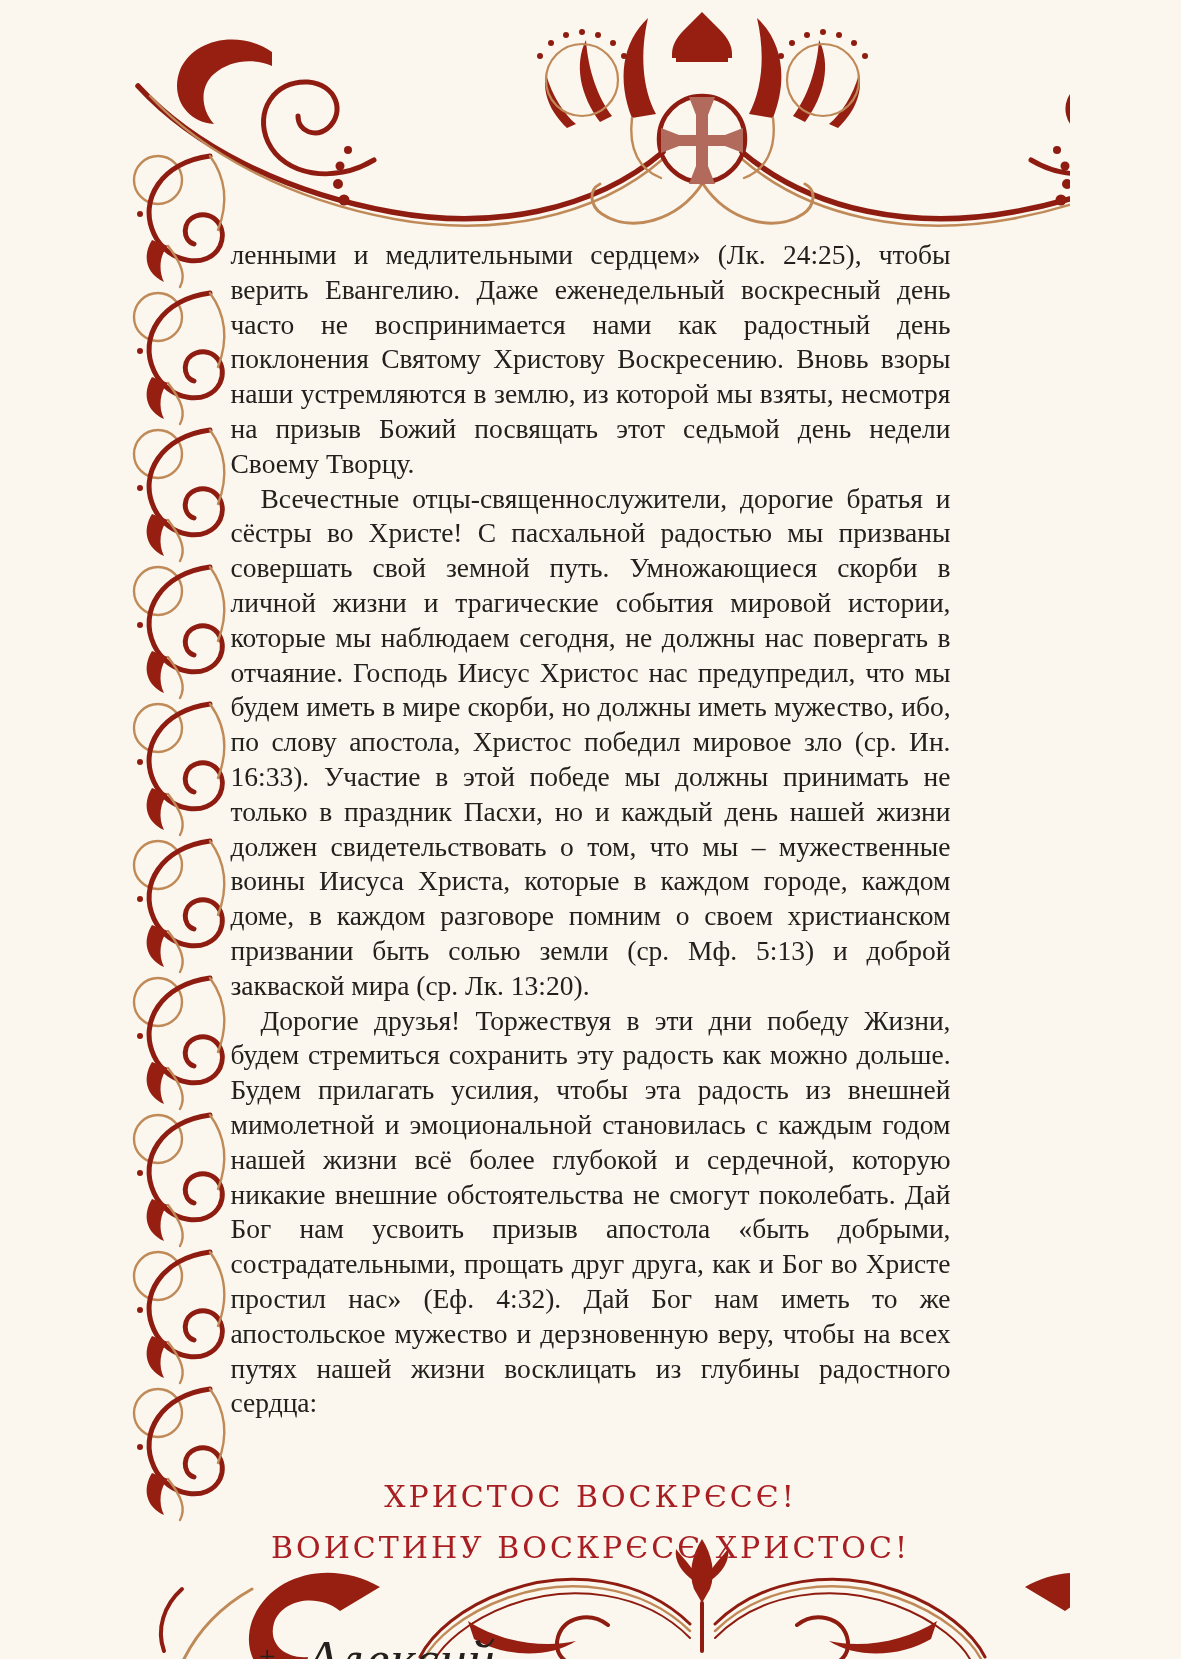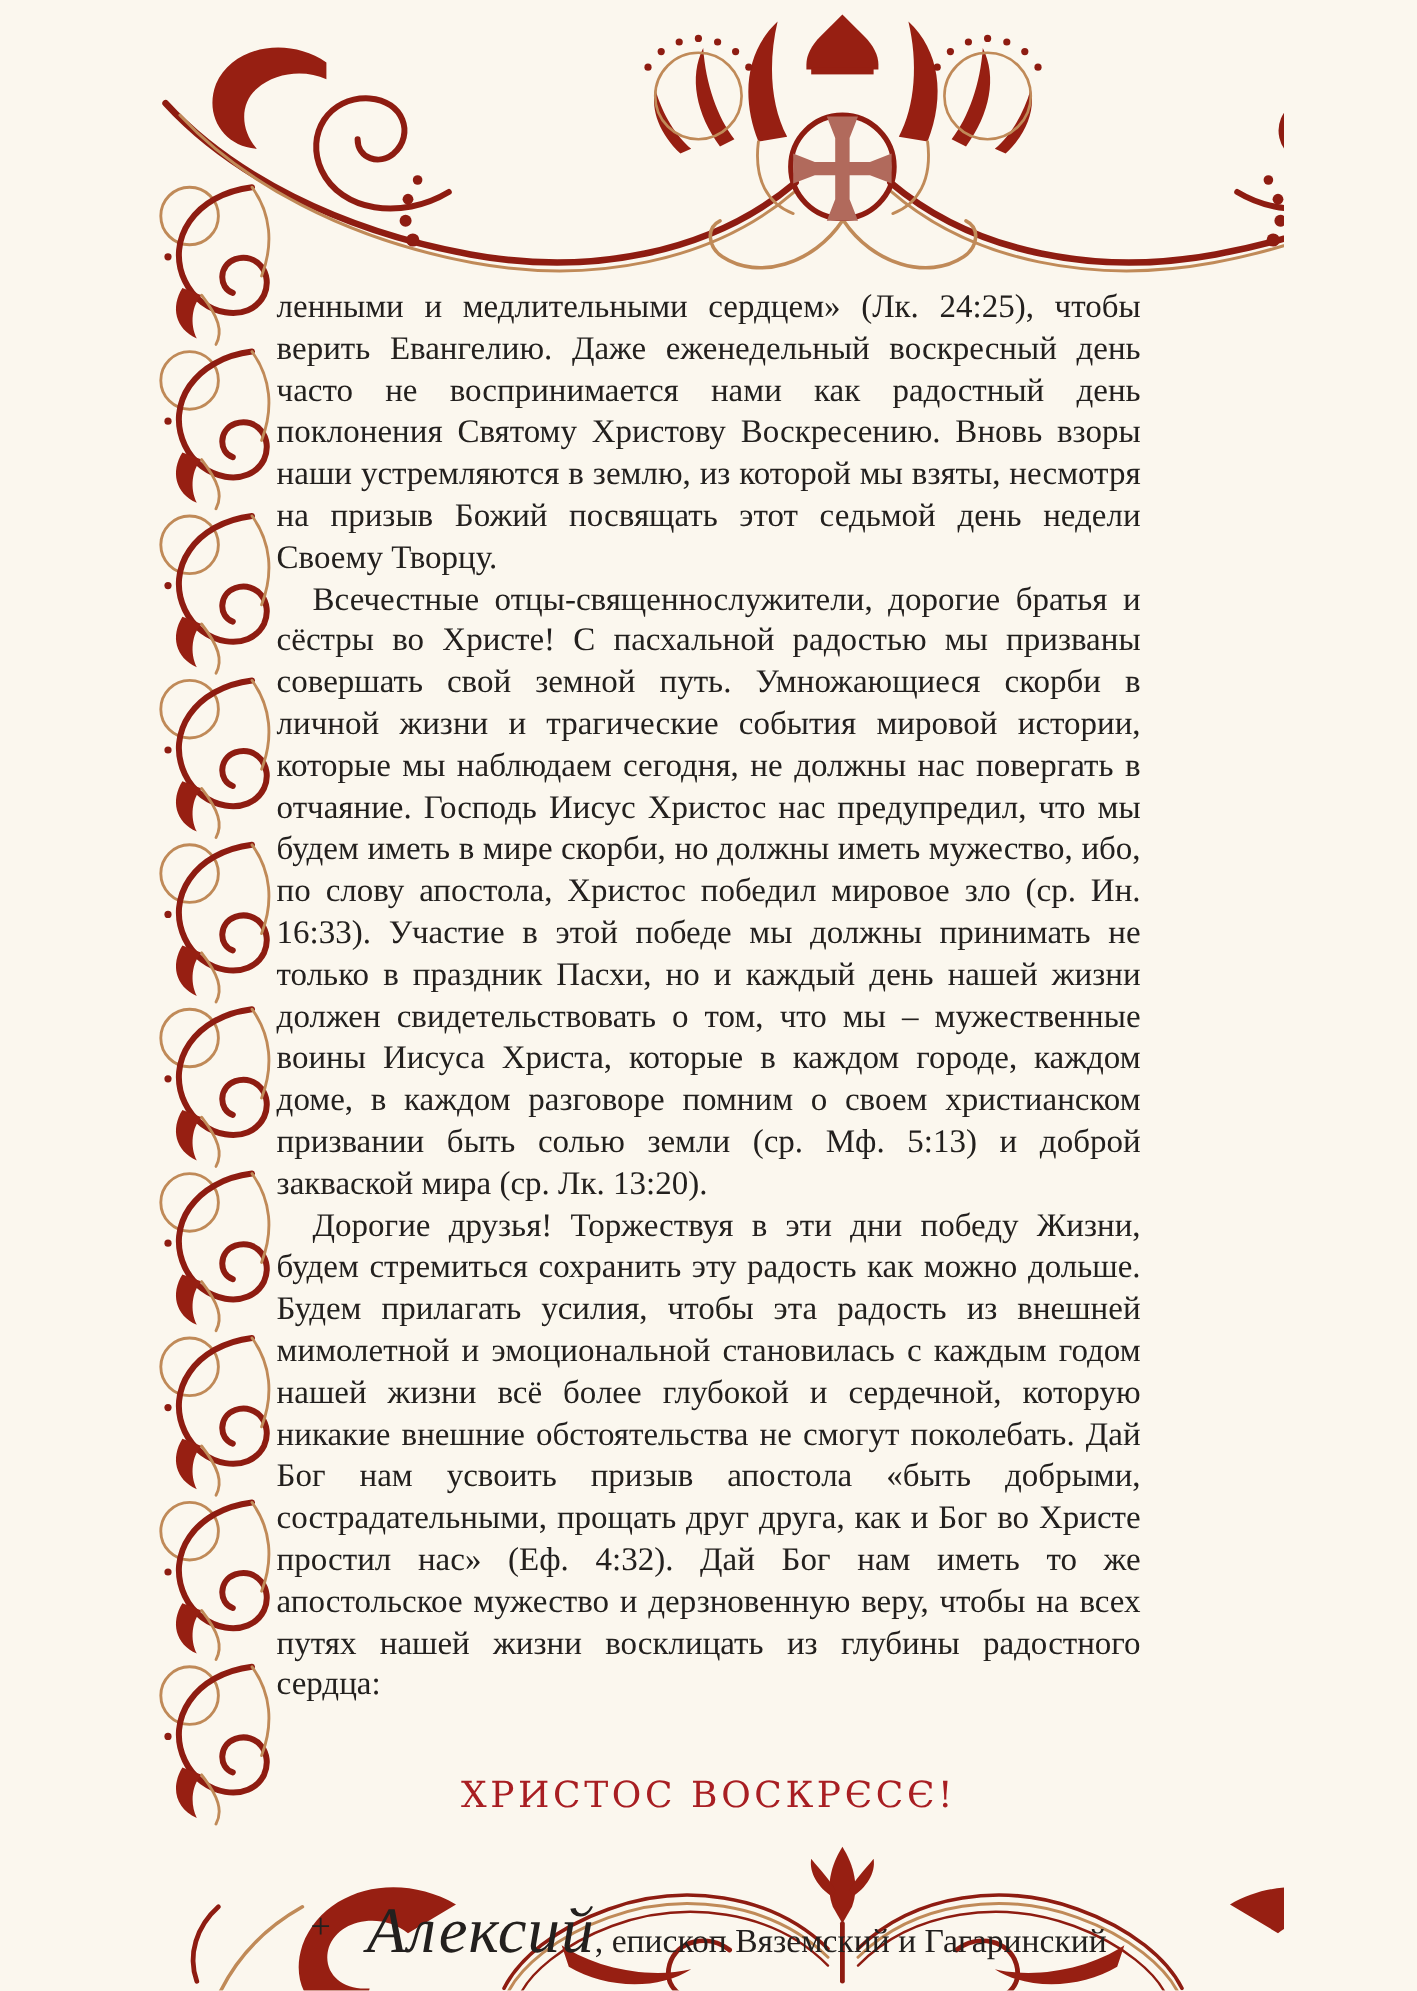--- a/index.html
+++ b/index.html
@@ -183,20 +183,21 @@
     </g>
   </svg>
 
   <main class="content">
     <p class="body-par">ленными и медлительными сердцем» (Лк. 24:25), чтобы верить Евангелию. Даже еженедельный воскресный день часто не воспринимается нами как радостный день поклонения Святому Христову Воскресению. Вновь взоры наши устремляются в землю, из которой мы взяты, несмотря на призыв Божий посвящать этот седьмой день недели Своему Творцу.</p>
     <p class="body-par indent">Всечестные отцы-священнослужители, дорогие братья и сёстры во Христе! С пасхальной радостью мы призваны совершать свой земной путь. Умножающиеся скорби в личной жизни и трагические события мировой истории, которые мы наблюдаем сегодня, не должны нас повергать в отчаяние. Господь Иисус Христос нас предупредил, что мы будем иметь в мире скорби, но должны иметь мужество, ибо, по слову апостола, Христос победил мировое зло (ср. Ин. 16:33). Участие в этой победе мы должны принимать не только в праздник Пасхи, но и каждый день нашей жизни должен свидетельствовать о том, что мы – мужественные воины Иисуса Христа, которые в каждом городе, каждом доме, в каждом разговоре помним о своем христианском призвании быть солью земли (ср. Мф. 5:13) и доброй закваской мира (ср. Лк. 13:20).</p>
     <p class="body-par indent">Дорогие друзья! Торжествуя в эти дни победу Жизни, будем стремиться сохранить эту радость как можно дольше. Будем прилагать усилия, чтобы эта радость из внешней мимолетной и эмоциональной становилась с каждым годом нашей жизни всё более глубокой и сердечной, которую никакие внешние обстоятельства не смогут поколебать. Дай Бог нам усвоить призыв апостола «быть добрыми, сострадательными, прощать друг друга, как и Бог во Христе простил нас» (Еф. 4:32). Дай Бог нам иметь то же апостольское мужество и дерзновенную веру, чтобы на всех путях нашей жизни восклицать из глубины радостного сердца:</p>
 
     <div class="proclamation">
       <div>ХРИСТОС ВОСКРЄСЄ!</div>
+      <div>ВОИСТИНУ ВОСКРЄСЄ ХРИСТОС!</div>
     </div>
 
     <div class="signature">
       <span class="sig-cross">+</span>
       <span class="sig-name">Алексий</span>
       <span class="sig-title">, епископ Вяземский и Гагаринский</span>
     </div>
 
     <div class="footer-block">
       <div>г. Пасхи</div>

